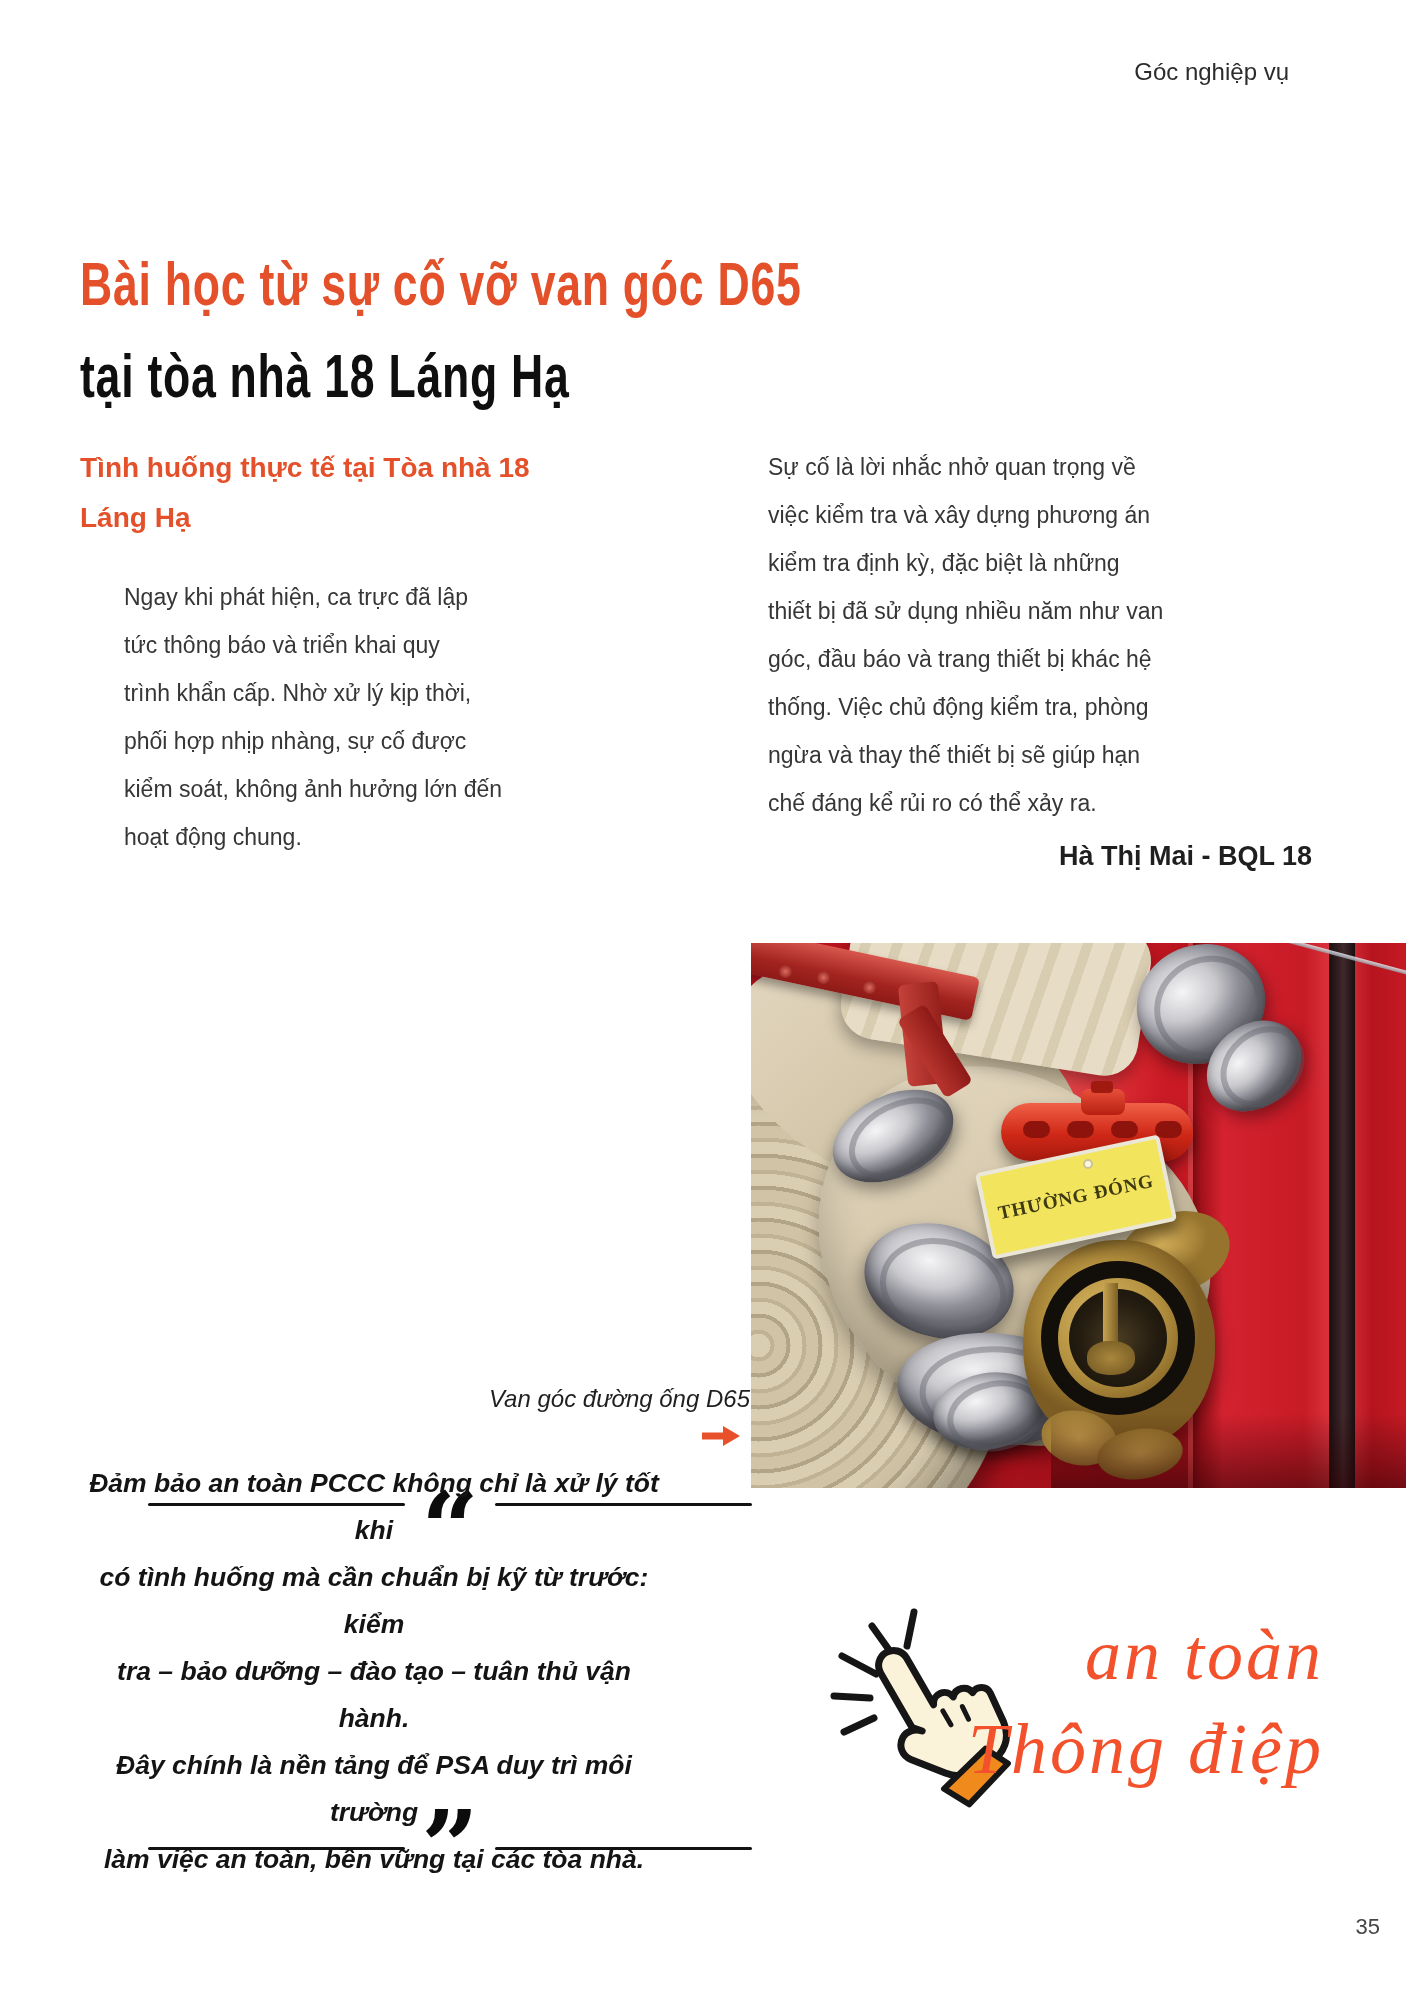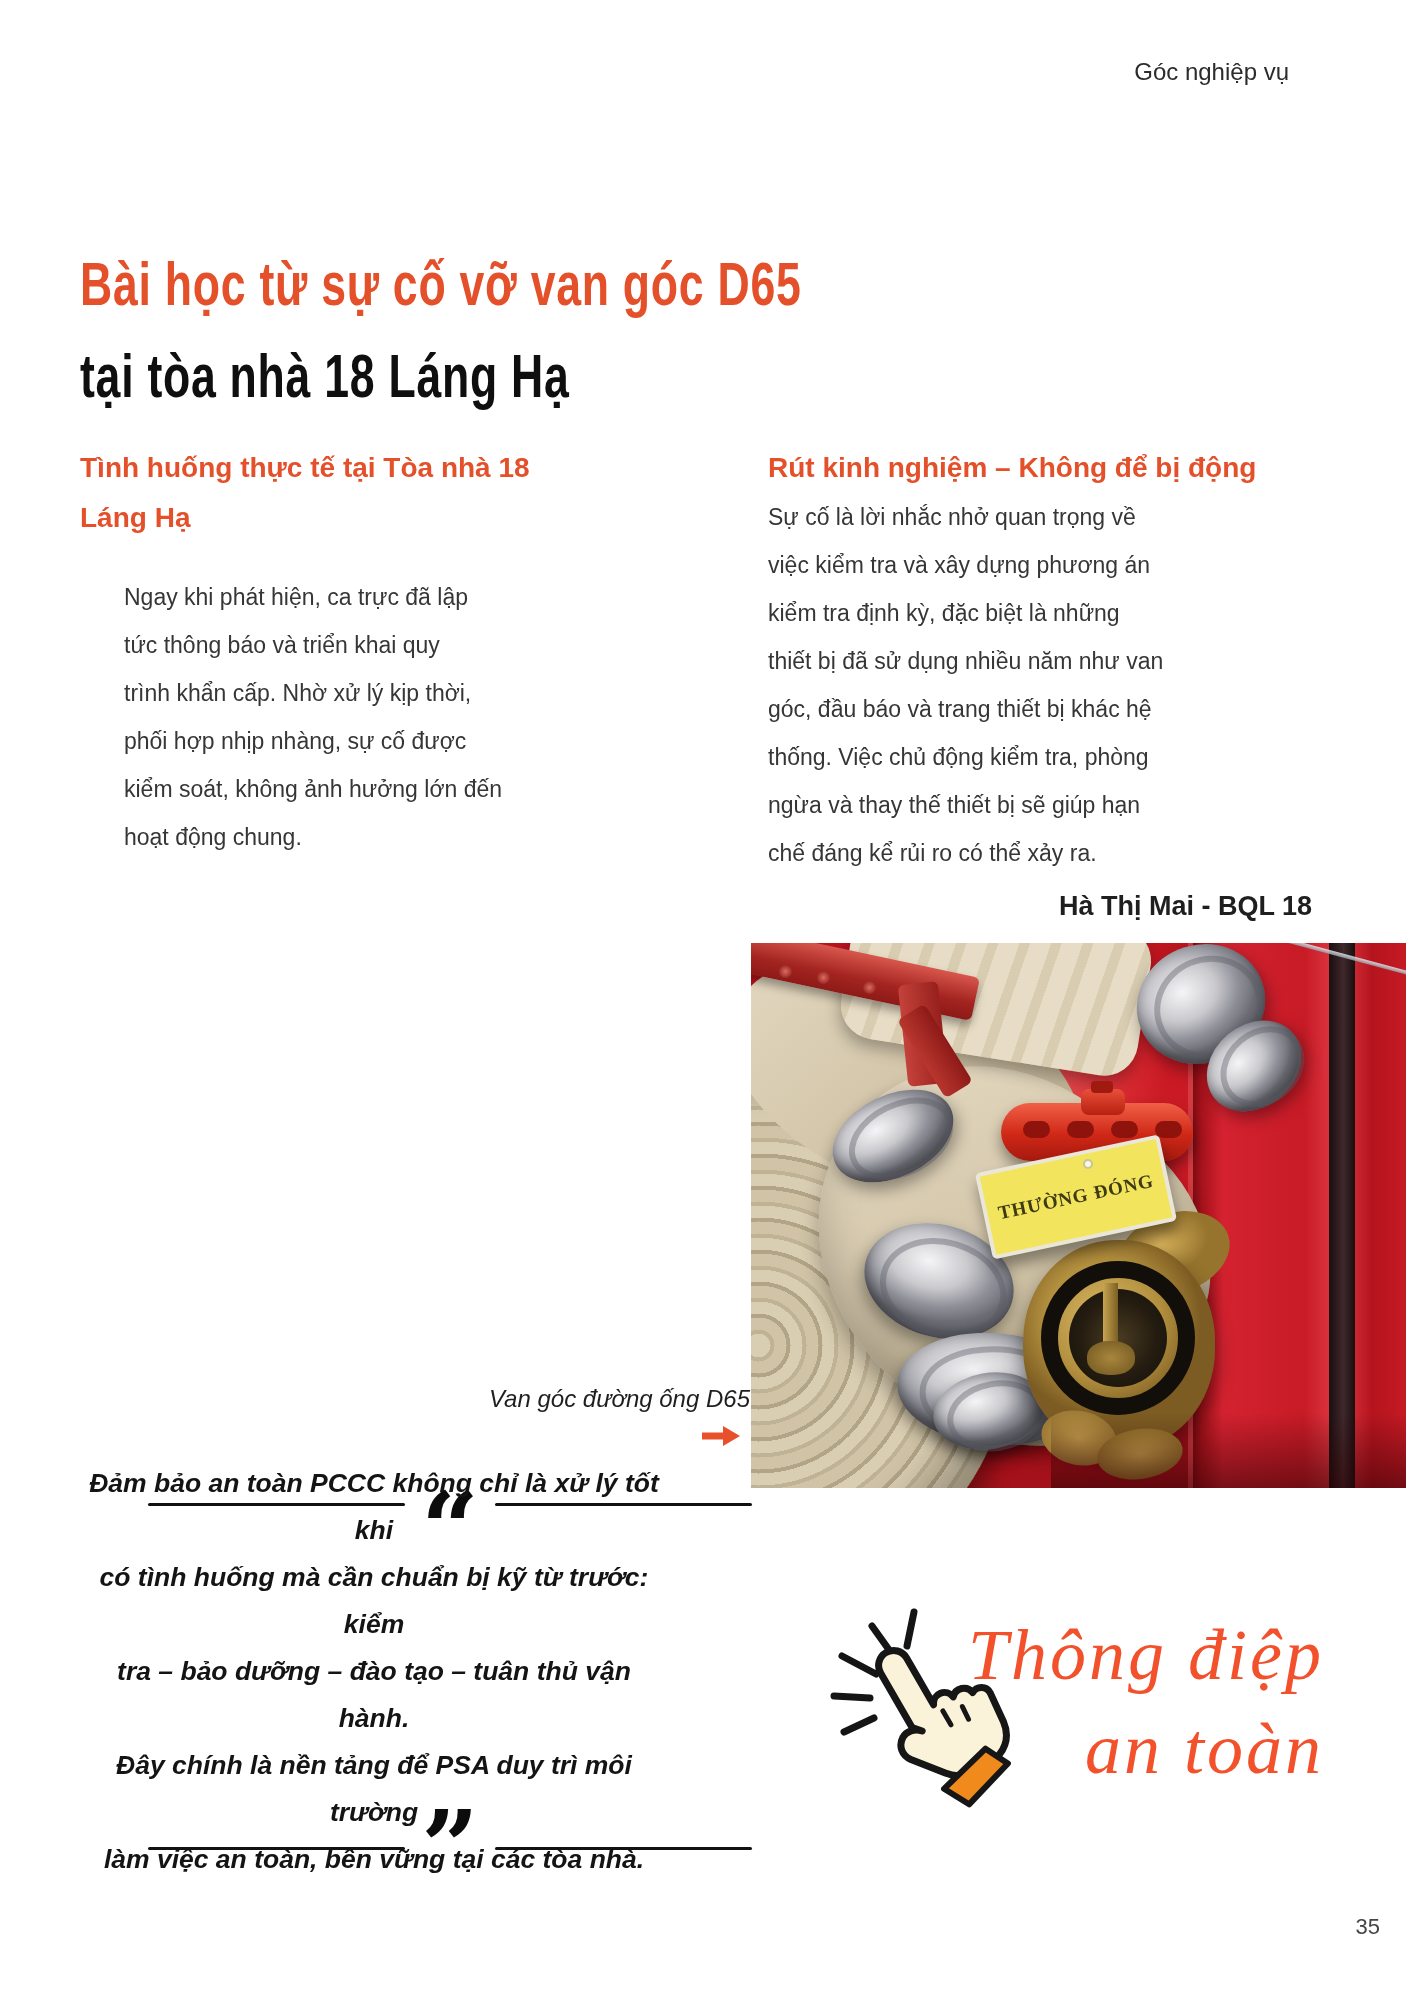--- a/index.html
+++ b/index.html
@@ -150,21 +150,20 @@
     <span class="title-line title-line1">Bài học từ sự cố vỡ van góc D65</span>
     <span class="title-line title-line2">tại tòa nhà 18 Láng Hạ</span>
   </div>
 
   <div class="abs col-left">
     <div class="col-heading">Tình huống thực tế tại Tòa nhà 18 Láng Hạ</div>
     <div class="body-par p2">Ngay khi phát hiện, ca trực đã lập<br>tức thông báo và triển khai quy<br>trình khẩn cấp. Nhờ xử lý kịp thời,<br>phối hợp nhịp nhàng, sự cố được<br>kiểm soát, không ảnh hưởng lớn đến<br>hoạt động chung.</div>
   </div>
 
   <div class="abs col-right">
-    <div class="col-heading">Rút kinh nghiệm – Không để bị động</div>
     <div class="body-par">Sự cố là lời nhắc nhở quan trọng về<br>việc kiểm tra và xây dựng phương án<br>kiểm tra định kỳ, đặc biệt là những<br>thiết bị đã sử dụng nhiều năm như van<br>góc, đầu báo và trang thiết bị khác hệ<br>thống. Việc chủ động kiểm tra, phòng<br>ngừa và thay thế thiết bị sẽ giúp hạn<br>chế đáng kể rủi ro có thể xảy ra.</div>
     <div class="signature">Hà Thị Mai - BQL 18</div>
   </div>
 
   <div class="abs photo">
     <div class="abs gloss"></div>
     <div class="abs right-panel"></div>
     <div class="abs dark-strip"></div>
     <div class="abs wire1"></div>
     <div class="abs coil"></div>
@@ -234,19 +233,19 @@
       <line x1="22" y1="134" x2="52" y2="120"></line>
     </g>
     <g transform="rotate(-30 110 140)">
       <path d="M98 58 a15 15 0 0 1 30 0 l0 54 a11 11 0 0 1 21 3 a11 11 0 0 1 19 6 a10 10 0 0 1 15 9 l-3 32 c-2 17-15 28-32 28 l-17 0 c-11 0-20-4-27-13 l-23-29 c-6-8-4-18 4-23 c6-4 15-2 20 4 l-7 -8 z" fill="#FBF2DA" stroke="#161616" stroke-width="7" stroke-linejoin="round"></path>
       <path d="M133 122 l0 16 M152 128 l-1 14" fill="none" stroke="#161616" stroke-width="5" stroke-linecap="round"></path>
       <path d="M95 190 l56 -14 12 24 -54 16 z" fill="#F08A1D" stroke="#161616" stroke-width="6" stroke-linejoin="round"></path>
     </g>
   </svg>
 
   <div class="abs message">
+    <div>an toàn</div>
     <div>Thông điệp</div>
-    <div>an toàn</div>
   </div>
 
   <div class="abs page-number">35</div>
 
 </div>
 
 </body></html>

